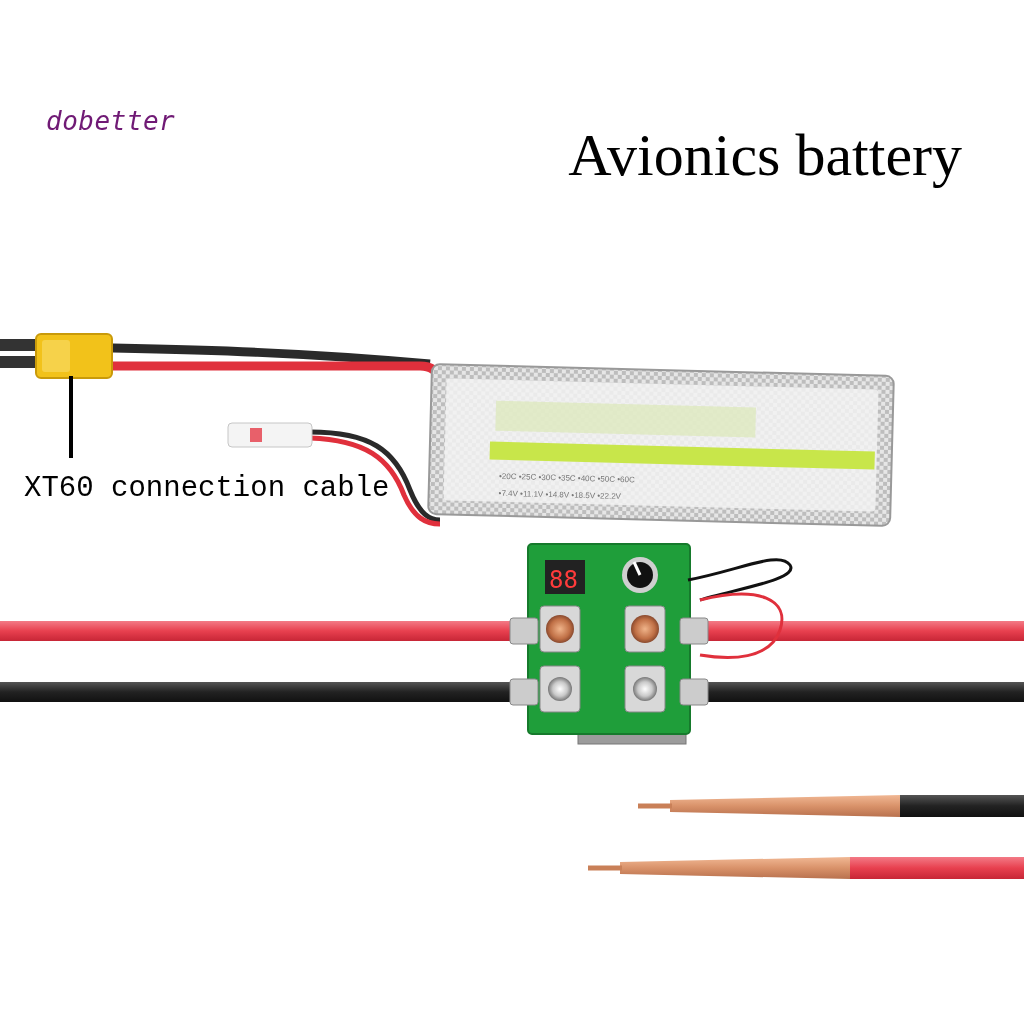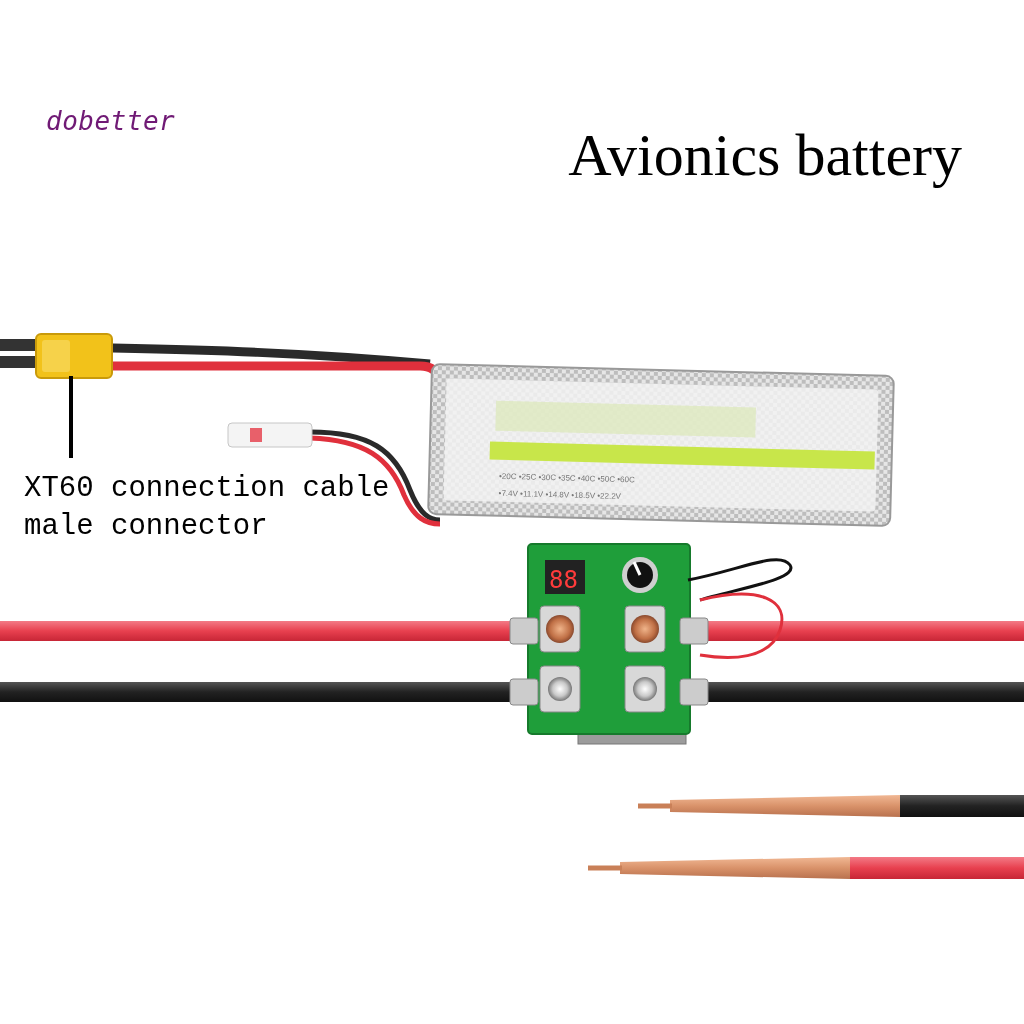--- a/index.html
+++ b/index.html
@@ -128,14 +128,13 @@
   </g>
   <g>
     <rect x="850" y="857" width="174" height="22" fill="url(#redCable)"></rect>
     <path d="M620,862 L850,857 L850,879 L620,874 Z" fill="url(#copperGrad)"></path>
     <line x1="588" y1="868" x2="622" y2="868" stroke="#c98058" stroke-width="5"></line>
   </g>
 </svg>
 
 <div class="label-xt60">
   <div>XT60 connection cable</div>
-  <div>male connector</div>
 </div>
 
 </body></html>

